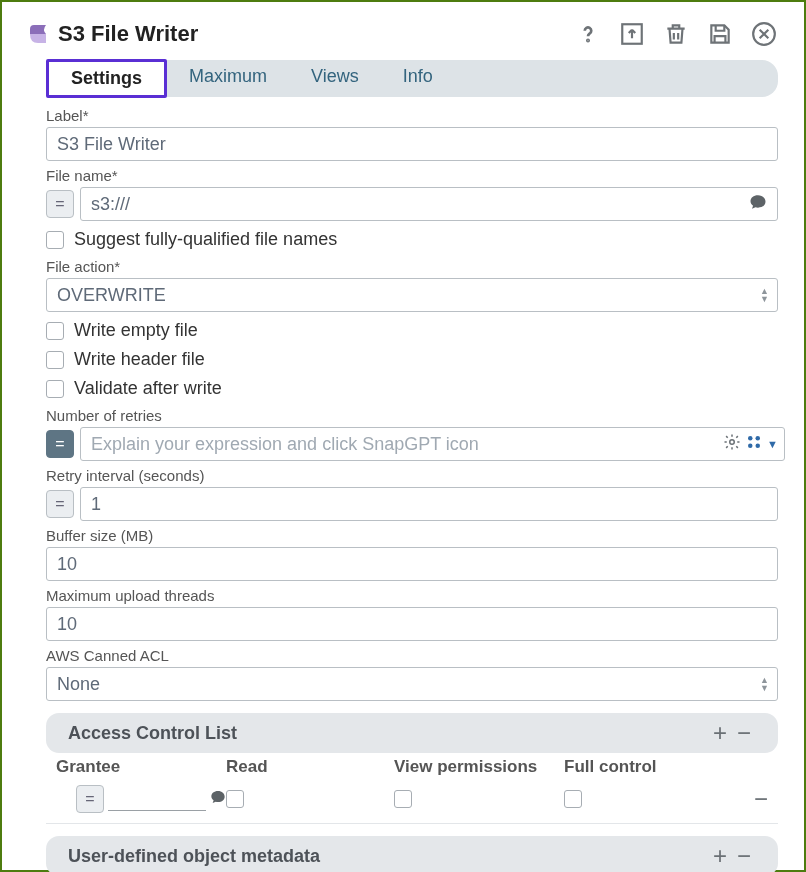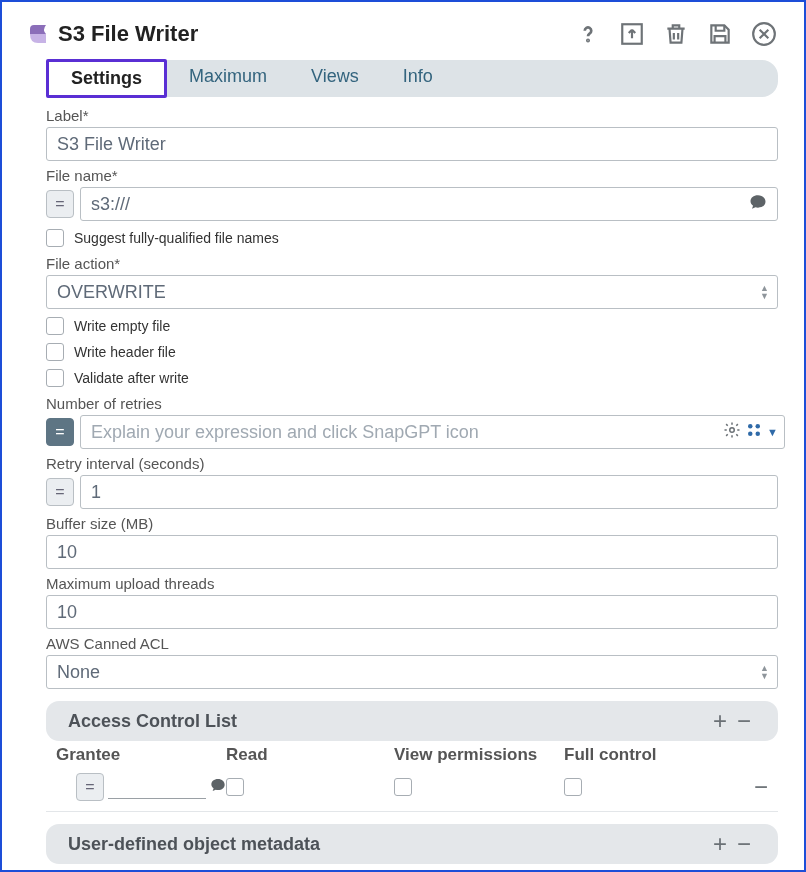--- a/index.html
+++ b/index.html
@@ -8,21 +8,21 @@
     font-family: -apple-system, BlinkMacSystemFont, 'Segoe UI', Arial, sans-serif;
     background: #fff;
     color: #444;
     width: 806px;
     height: 872px;
     overflow: hidden;
   }
   .window {
     width: 806px;
     height: 872px;
-    border: 2px solid #1d4ed8;
+    border: 2px solid #4d7c0f;
     background: #fff;
     padding: 18px 26px 12px 24px;
   }
   .header {
     display: flex;
     align-items: center;
     margin-bottom: 12px;
   }
   .snap-icon {
     width: 24px;
@@ -110,21 +110,21 @@
   .eq-btn.filled { background:#5e7584; color:#fff; border-color:#5e7584;}
   .checkbox-row {
     display:flex;
     align-items:center;
     gap:10px;
     margin: 8px 0;
   }
   .chk {
     width:18px;height:18px;border:1.5px solid #a7adb3;border-radius:3px;background:#fff;cursor:pointer;
   }
-  .chk-label { font-size:14px; color:#333; font-weight:400;}
+  .chk-label { font-size:18px; color:#333; font-weight:400;}
   .select-like {
     position:relative;
   }
   .select-arrows {
     position:absolute; right:8px; top:50%; transform:translateY(-50%);
     display:flex;flex-direction:column;color:#8e959b;font-size:9px;line-height:8px;
   }
   .trailing-icons{ display:flex; gap:4px; align-items:center; margin-left:-68px; z-index:2; }
   .placeholder { color:#a0a9b2; }
   .section-hdr {

